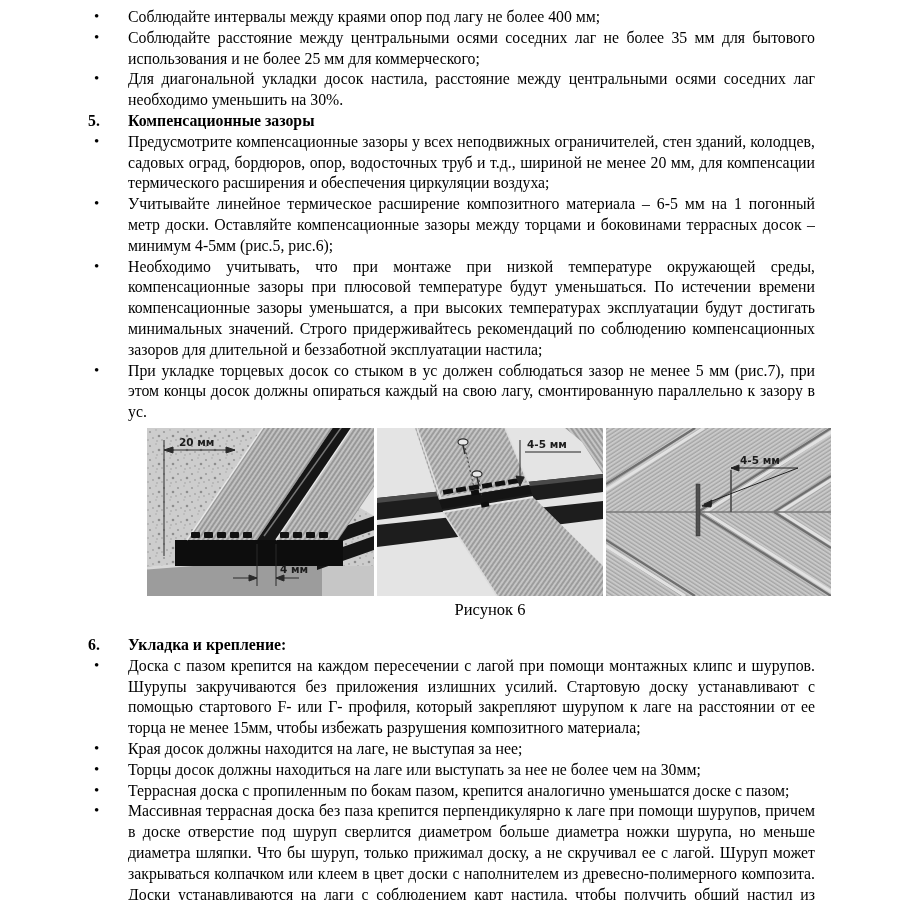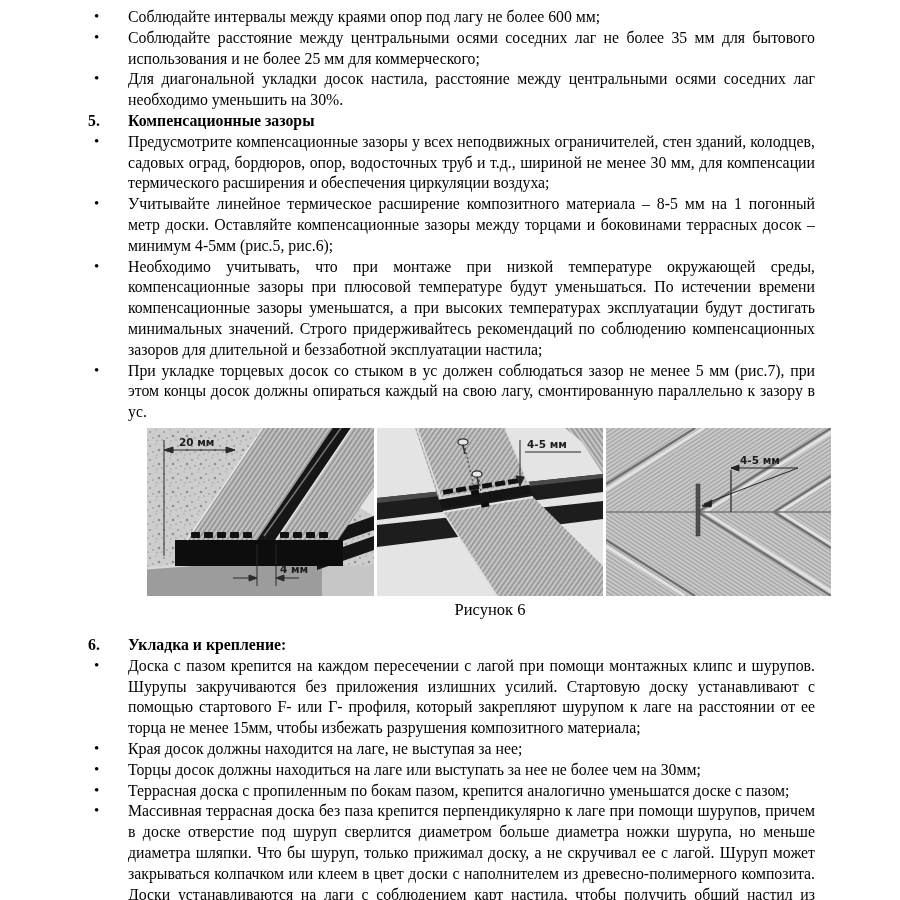--- a/index.html
+++ b/index.html
@@ -20,42 +20,42 @@
   .dimtxt{font-family:"DejaVu Sans",sans-serif;font-size:10.5px;font-weight:bold;fill:#1c1c1c;}
 </style>
 </head>
 <body>
 
 <div class="page">
   <div class="content">
 
     <div class="li">
       <span class="marker">•</span>
-      <span class="li-text">Соблюдайте интервалы между краями опор под лагу не более 600 мм;</span>
+      <span class="li-text">Соблюдайте интервалы между краями опор под лагу не более 400 мм;</span>
     </div>
     <div class="li">
       <span class="marker">•</span>
       <span class="li-text">Соблюдайте расстояние между центральными осями соседних лаг не более 35 мм для бытового использования и не более 25 мм для коммерческого;</span>
     </div>
     <div class="li">
       <span class="marker">•</span>
       <span class="li-text">Для диагональной укладки досок настила, расстояние между центральными осями соседних лаг необходимо уменьшить на 30%.</span>
     </div>
 
     <div class="heading">
       <span class="num">5.</span>
       <span>Компенсационные зазоры</span>
     </div>
     <div class="li">
       <span class="marker">•</span>
-      <span class="li-text">Предусмотрите компенсационные зазоры у всех неподвижных ограничителей, стен зданий, колодцев, садовых оград, бордюров, опор, водосточных труб и т.д., шириной не менее 30 мм, для компенсации термического расширения и обеспечения циркуляции воздуха;</span>
-    </div>
-    <div class="li">
-      <span class="marker">•</span>
-      <span class="li-text">Учитывайте линейное термическое расширение композитного материала – 8-5 мм на 1 погонный метр доски. Оставляйте компенсационные зазоры между торцами и боковинами террасных досок – минимум 4-5мм (рис.5, рис.6);</span>
+      <span class="li-text">Предусмотрите компенсационные зазоры у всех неподвижных ограничителей, стен зданий, колодцев, садовых оград, бордюров, опор, водосточных труб и т.д., шириной не менее 20 мм, для компенсации термического расширения и обеспечения циркуляции воздуха;</span>
+    </div>
+    <div class="li">
+      <span class="marker">•</span>
+      <span class="li-text">Учитывайте линейное термическое расширение композитного материала – 6-5 мм на 1 погонный метр доски. Оставляйте компенсационные зазоры между торцами и боковинами террасных досок – минимум 4-5мм (рис.5, рис.6);</span>
     </div>
     <div class="li">
       <span class="marker">•</span>
       <span class="li-text">Необходимо учитывать, что при монтаже при низкой температуре окружающей среды, компенсационные зазоры при плюсовой температуре будут уменьшаться. По истечении времени компенсационные зазоры уменьшатся, а при высоких температурах эксплуатации будут достигать минимальных значений. Строго придерживайтесь рекомендаций по соблюдению компенсационных зазоров для длительной и беззаботной эксплуатации настила;</span>
     </div>
     <div class="li">
       <span class="marker">•</span>
       <span class="li-text">При укладке торцевых досок со стыком в ус должен соблюдаться зазор не менее 5 мм (рис.7), при этом концы досок должны опираться каждый на свою лагу, смонтированную параллельно к зазору в ус.</span>
     </div>
 

